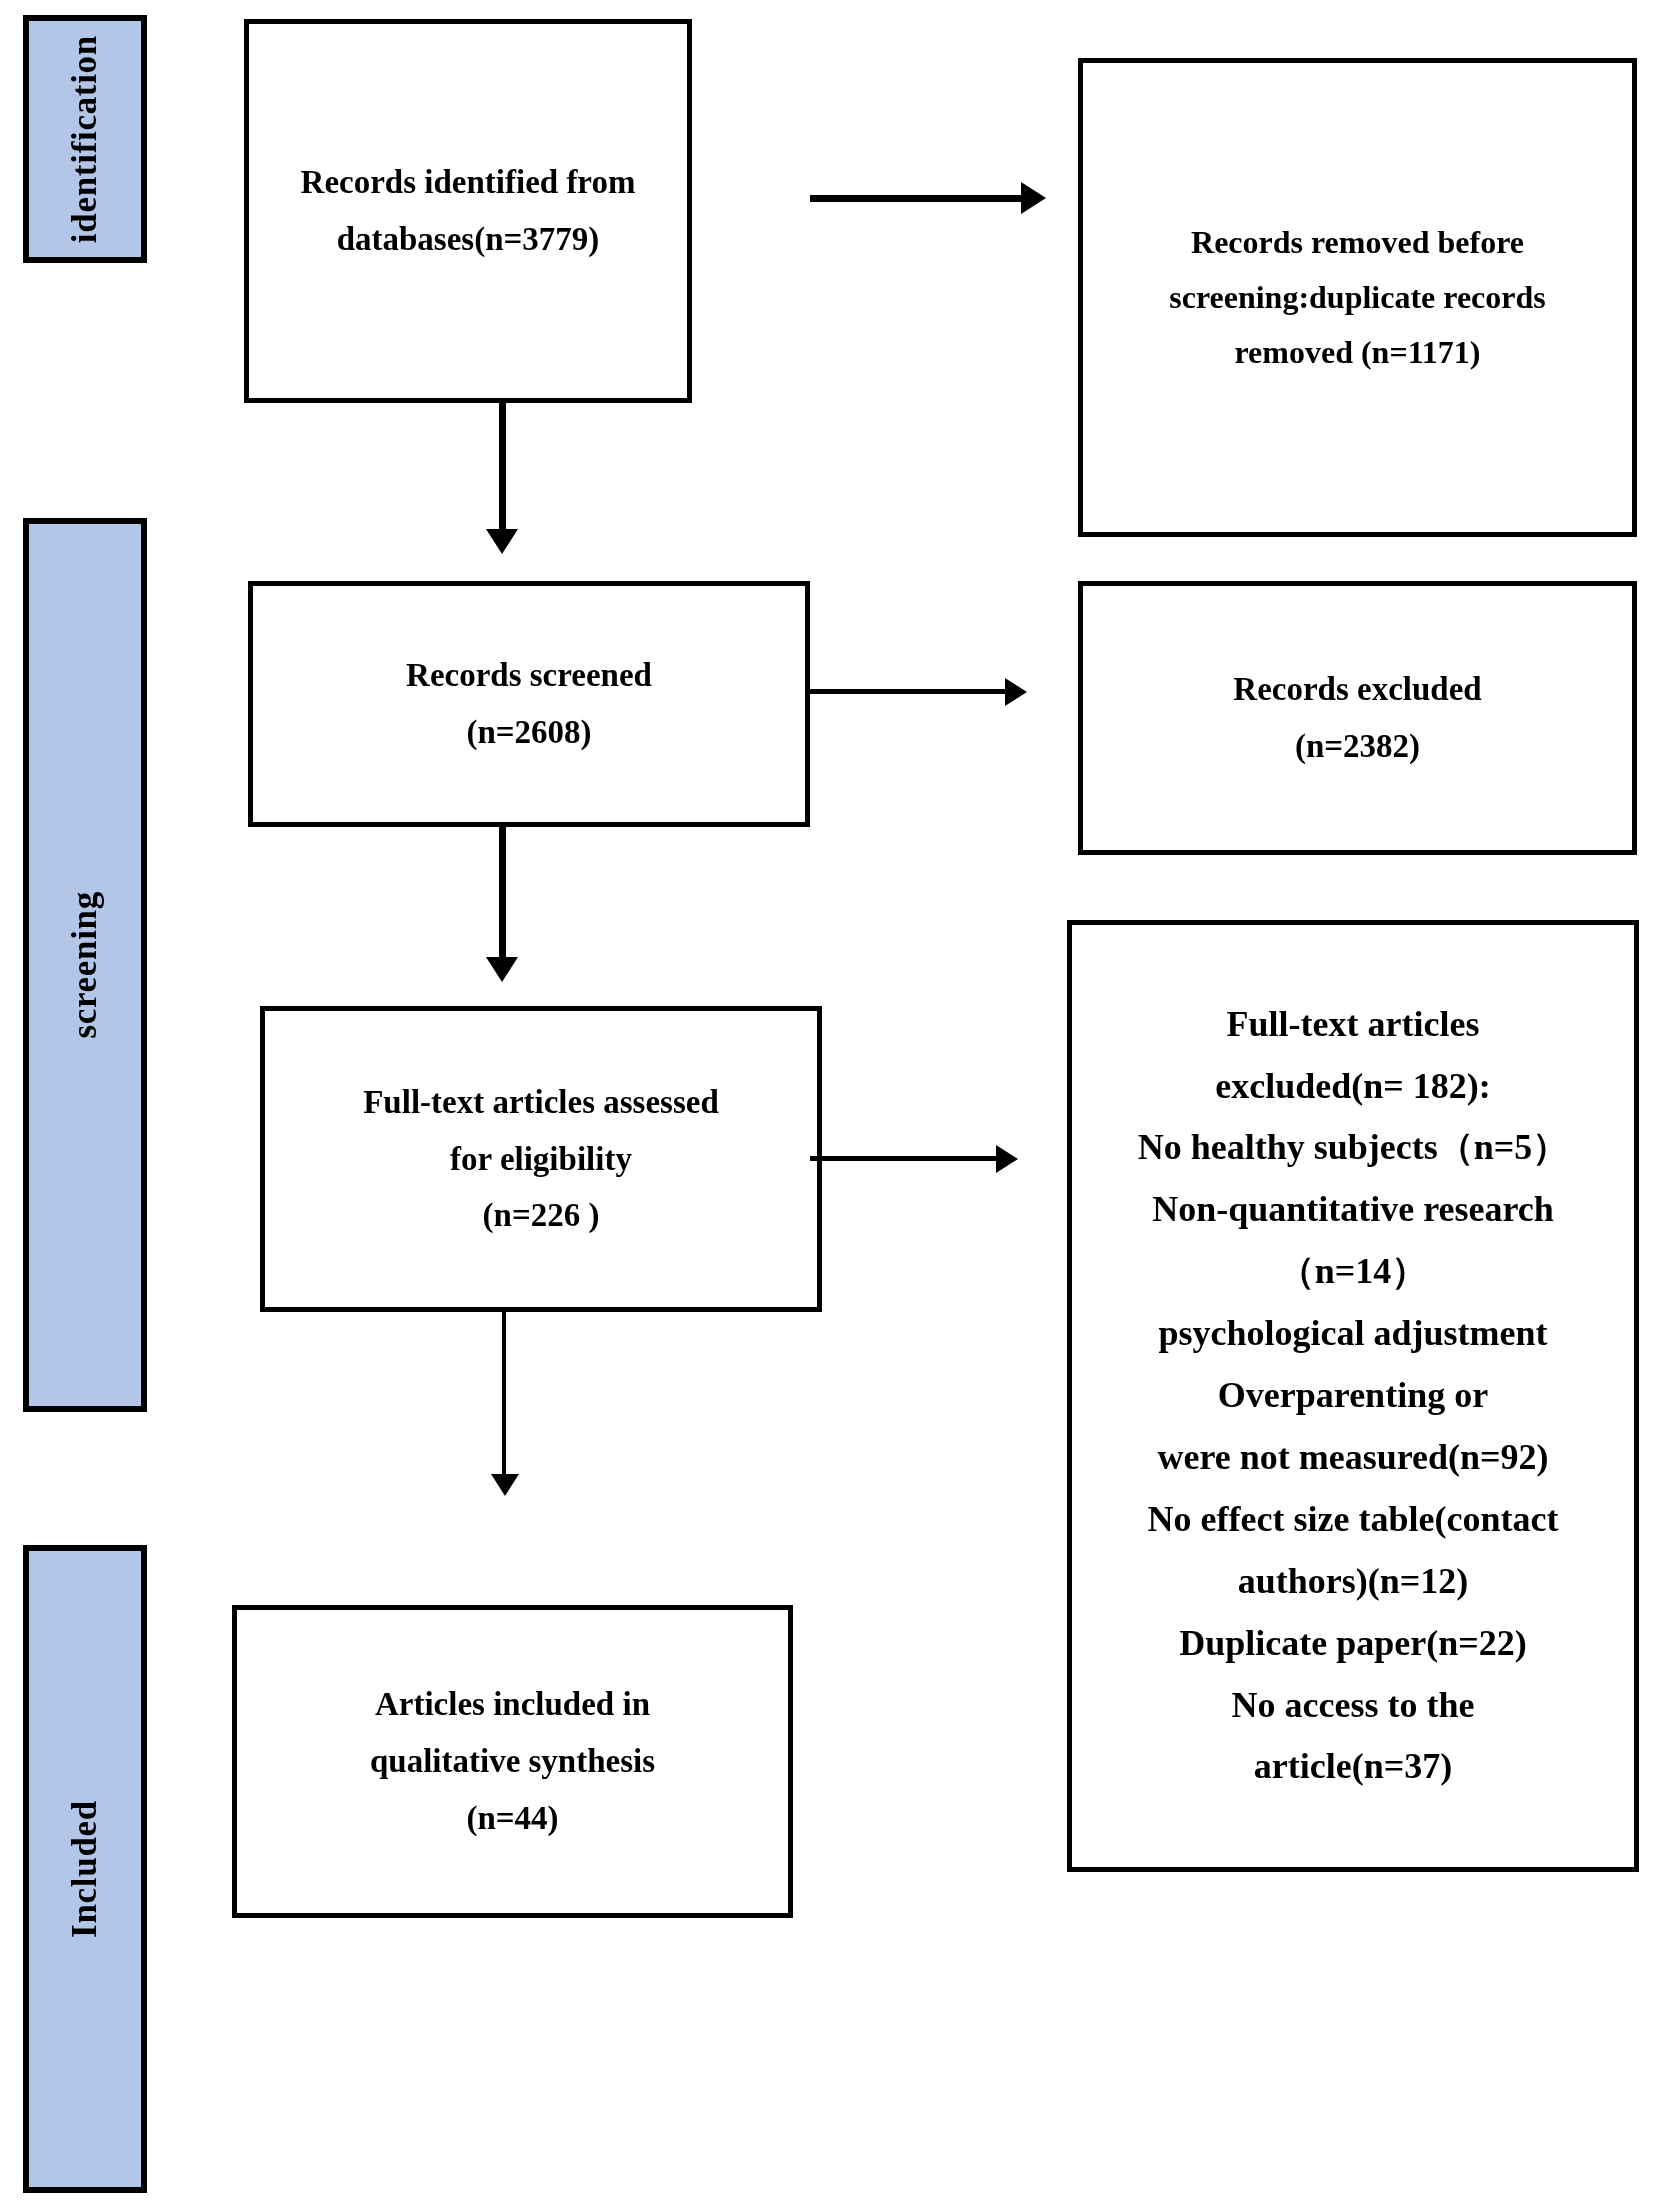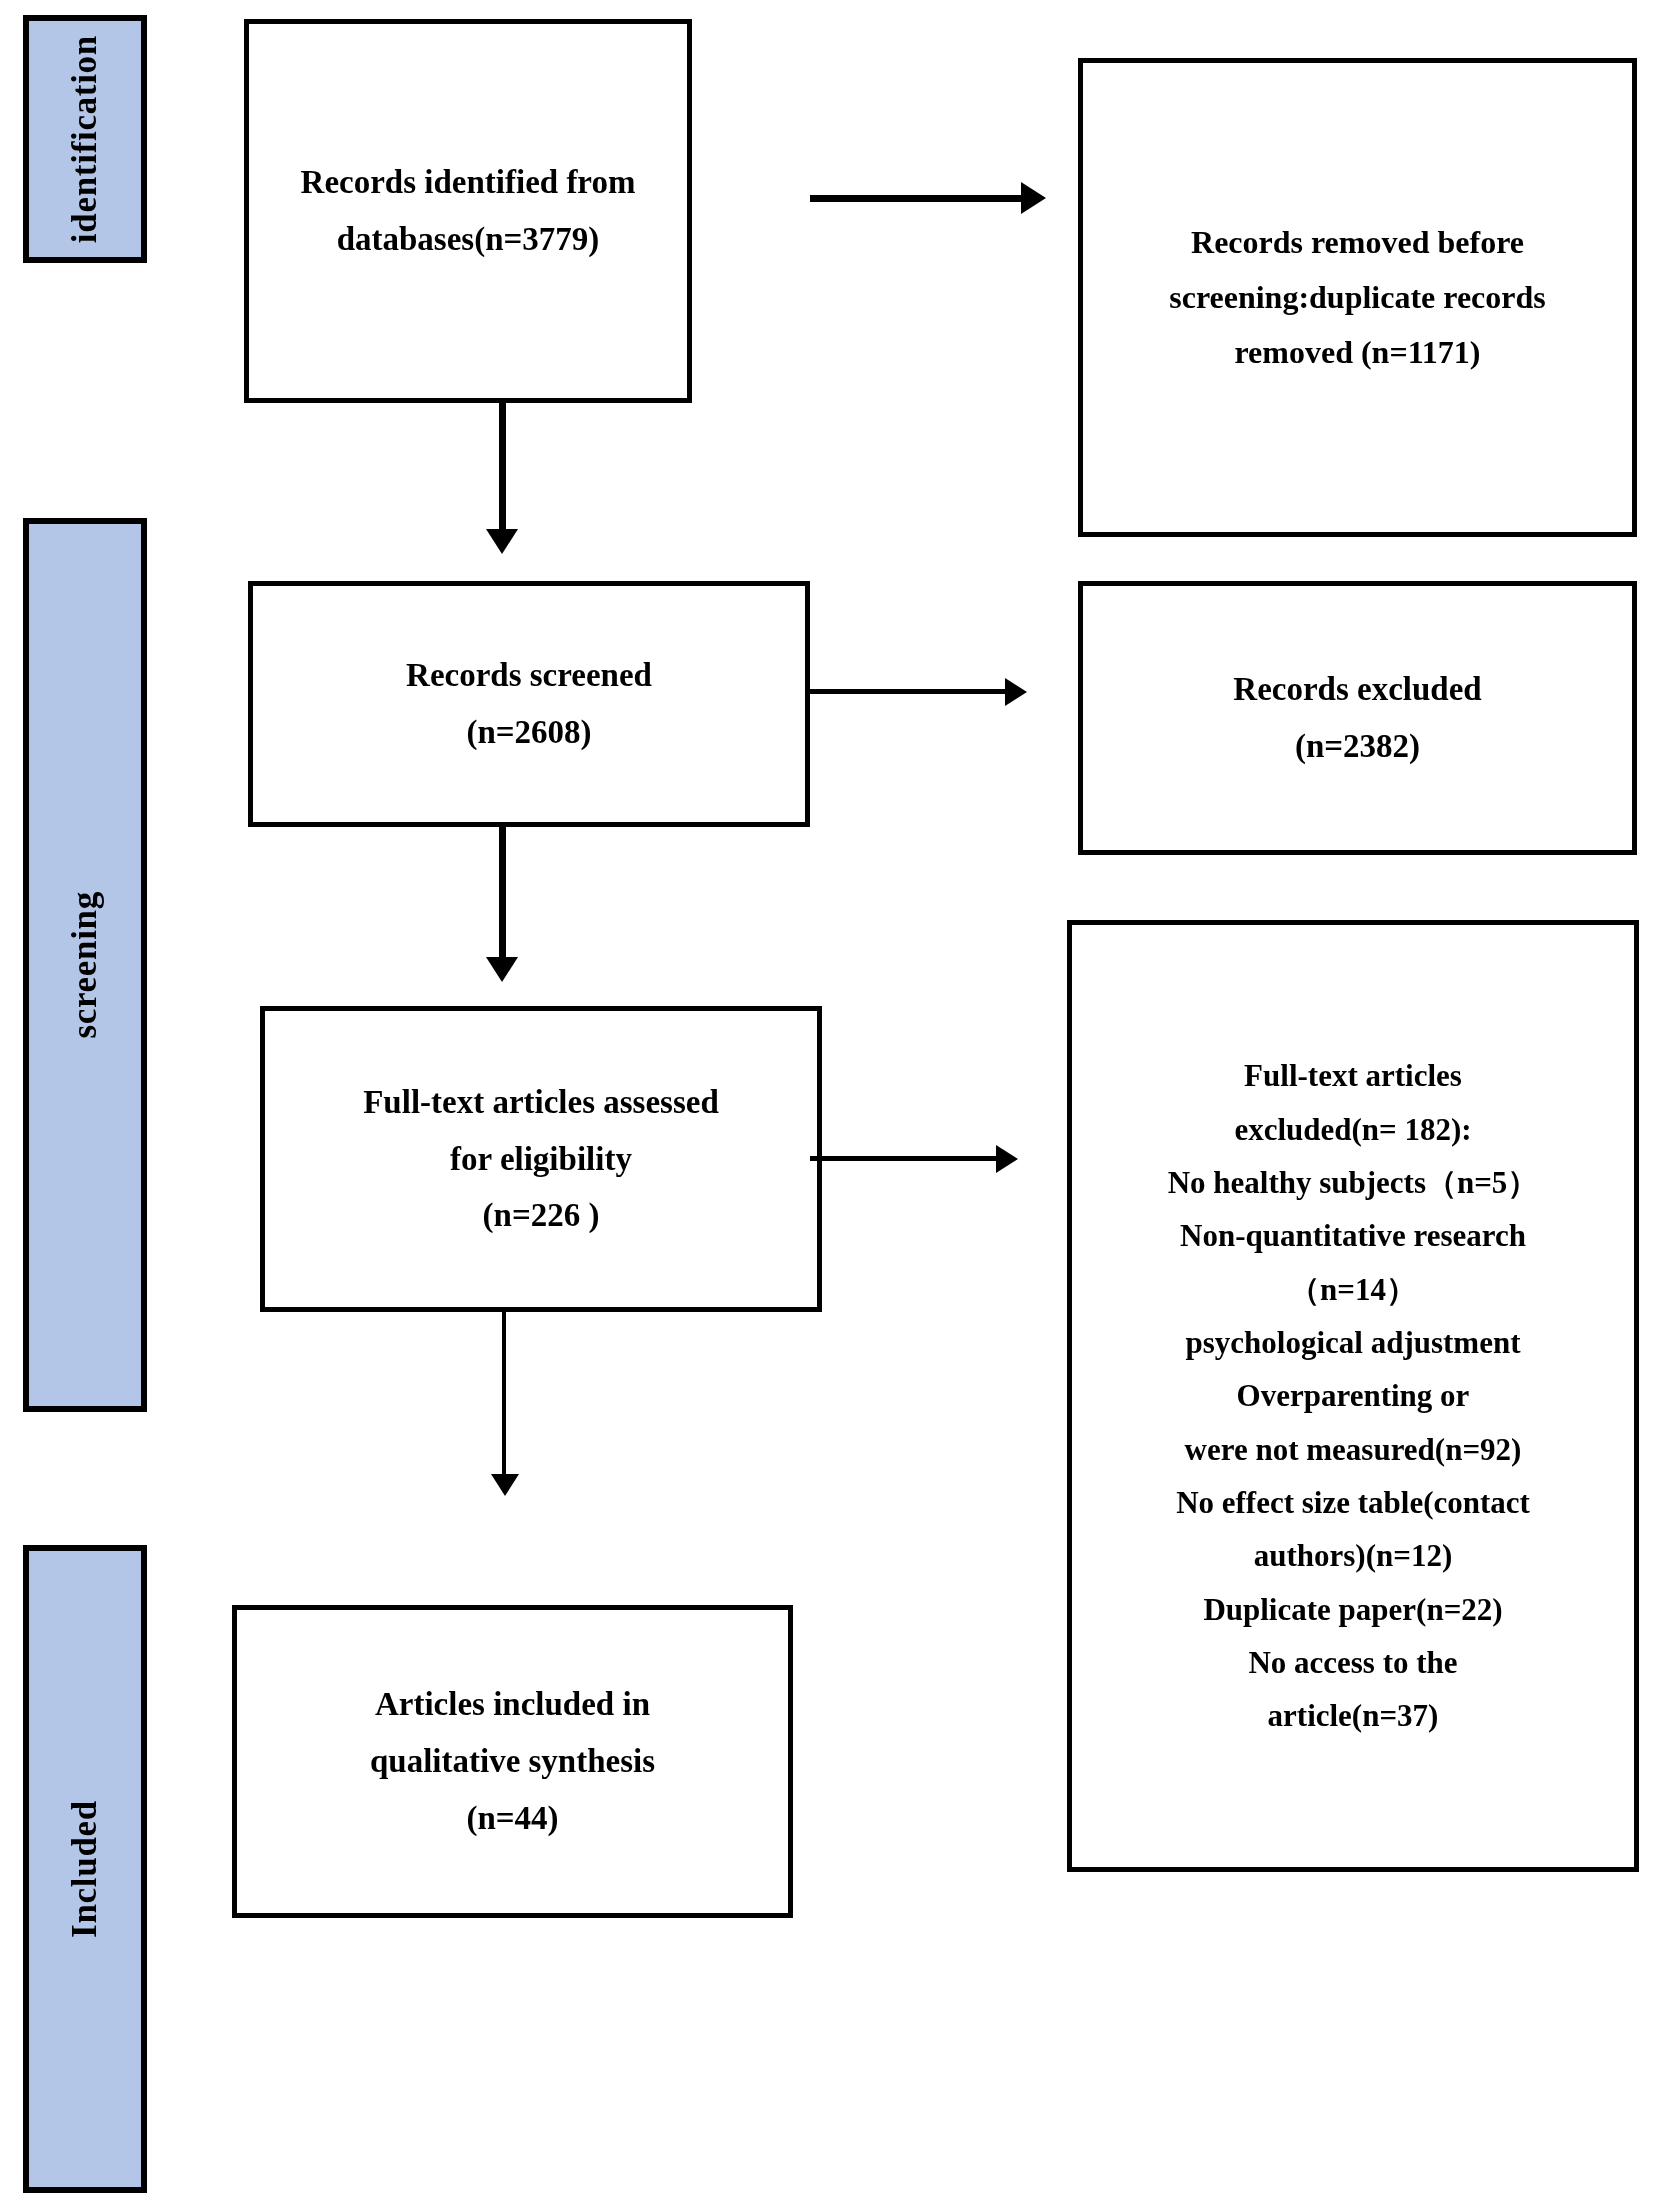--- a/index.html
+++ b/index.html
@@ -34,21 +34,21 @@
     text-align:center;
   }
   .box .txt{
     font-weight:bold;
     color:#000;
     line-height:1.72;
     padding:0 10.2px;
   }
   .t46{font-size:33px;}
   .t44{font-size:32px;}
-  .t43{font-size:31px;}
+  .t43{font-size:36px;}
 
   
   .vline{position:absolute;background:#000;}
   .hline{position:absolute;background:#000;}
   .arrow-down{
     position:absolute;
     width:0;height:0;
     border-left:16px solid transparent;
     border-right:16px solid transparent;
     border-top:25px solid #000;

